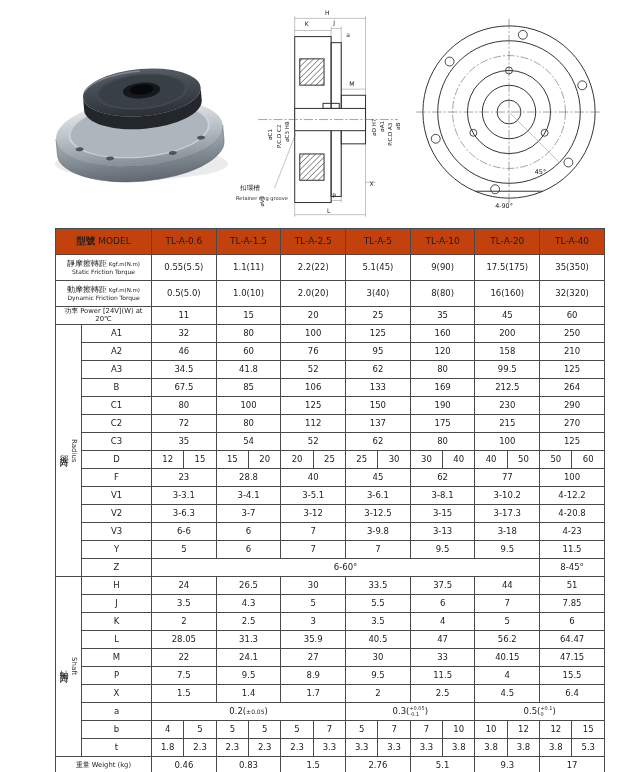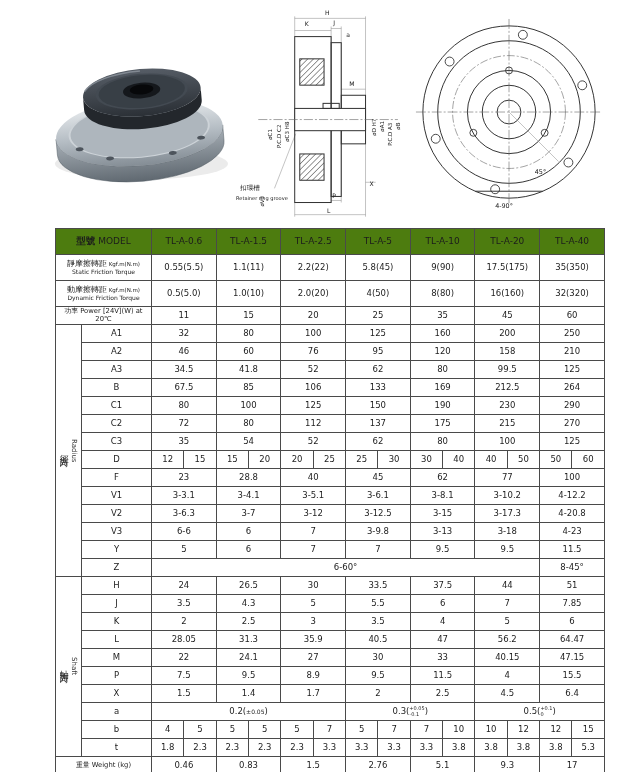--- a/index.html
+++ b/index.html
@@ -25,21 +25,21 @@
     position:absolute; top:228px; left:55px;
     width:550px; border-collapse:collapse; table-layout:fixed;
     border:1.5px solid #333;
   }
   table.spec td {
     border:1px solid #4a4a4a;
     text-align:center; vertical-align:middle;
     font-size:8.5px; line-height:1.15; padding:0 1px;
     height:18px; overflow:hidden;
   }
-  tr.header-row td { background:#4d7c0f; height:26px; font-size:9px; }
+  tr.header-row td { background:#c2410c; height:26px; font-size:9px; }
   .hdr-zh { font-weight:bold; font-size:9.5px; }
   .hdr-en { font-size:9px; }
   tr.tall td { height:26px; }
   .label-cell { font-size:8.5px; }
   .lbl-zh { font-size:8px; }
   .lbl-en { font-size:6px; }
   .lbl-one { font-size:6.8px; }
   .lbl-unit { font-size:5.5px; }
   .group-cell { padding:0; }
   .group-inner { display:flex; justify-content:center; align-items:center; gap:1px; }
@@ -225,34 +225,34 @@
     </thead>
     <tbody id="spec-rows">
         <tr class="tall">
           <td class="label-cell" colspan="2">
             <div class="lbl-zh">靜摩擦轉距<span class="lbl-unit"> Kgf.m(N.m)</span></div>
             <div class="lbl-en">Static Friction Torque</div>
           </td>
           <td class="data-cell" colspan="2">0.55(5.5)</td>
           <td class="data-cell" colspan="2">1.1(11)</td>
           <td class="data-cell" colspan="2">2.2(22)</td>
-          <td class="data-cell" colspan="2">5.8(45)</td>
+          <td class="data-cell" colspan="2">5.1(45)</td>
           <td class="data-cell" colspan="2">9(90)</td>
           <td class="data-cell" colspan="2">17.5(175)</td>
           <td class="data-cell" colspan="2">35(350)</td>
         </tr>
         <tr class="tall">
           <td class="label-cell" colspan="2">
             <div class="lbl-zh">動摩擦轉距<span class="lbl-unit"> Kgf.m(N.m)</span></div>
             <div class="lbl-en">Dynamic Friction Torque</div>
           </td>
           <td class="data-cell" colspan="2">0.5(5.0)</td>
           <td class="data-cell" colspan="2">1.0(10)</td>
           <td class="data-cell" colspan="2">2.0(20)</td>
-          <td class="data-cell" colspan="2">4(50)</td>
+          <td class="data-cell" colspan="2">3(40)</td>
           <td class="data-cell" colspan="2">8(80)</td>
           <td class="data-cell" colspan="2">16(160)</td>
           <td class="data-cell" colspan="2">32(320)</td>
         </tr>
         <tr>
           <td class="label-cell" colspan="2">
             <div class="lbl-one">功率 Power [24V](W) at 20℃</div>
           </td>
           <td class="data-cell" colspan="2">11</td>
           <td class="data-cell" colspan="2">15</td>

